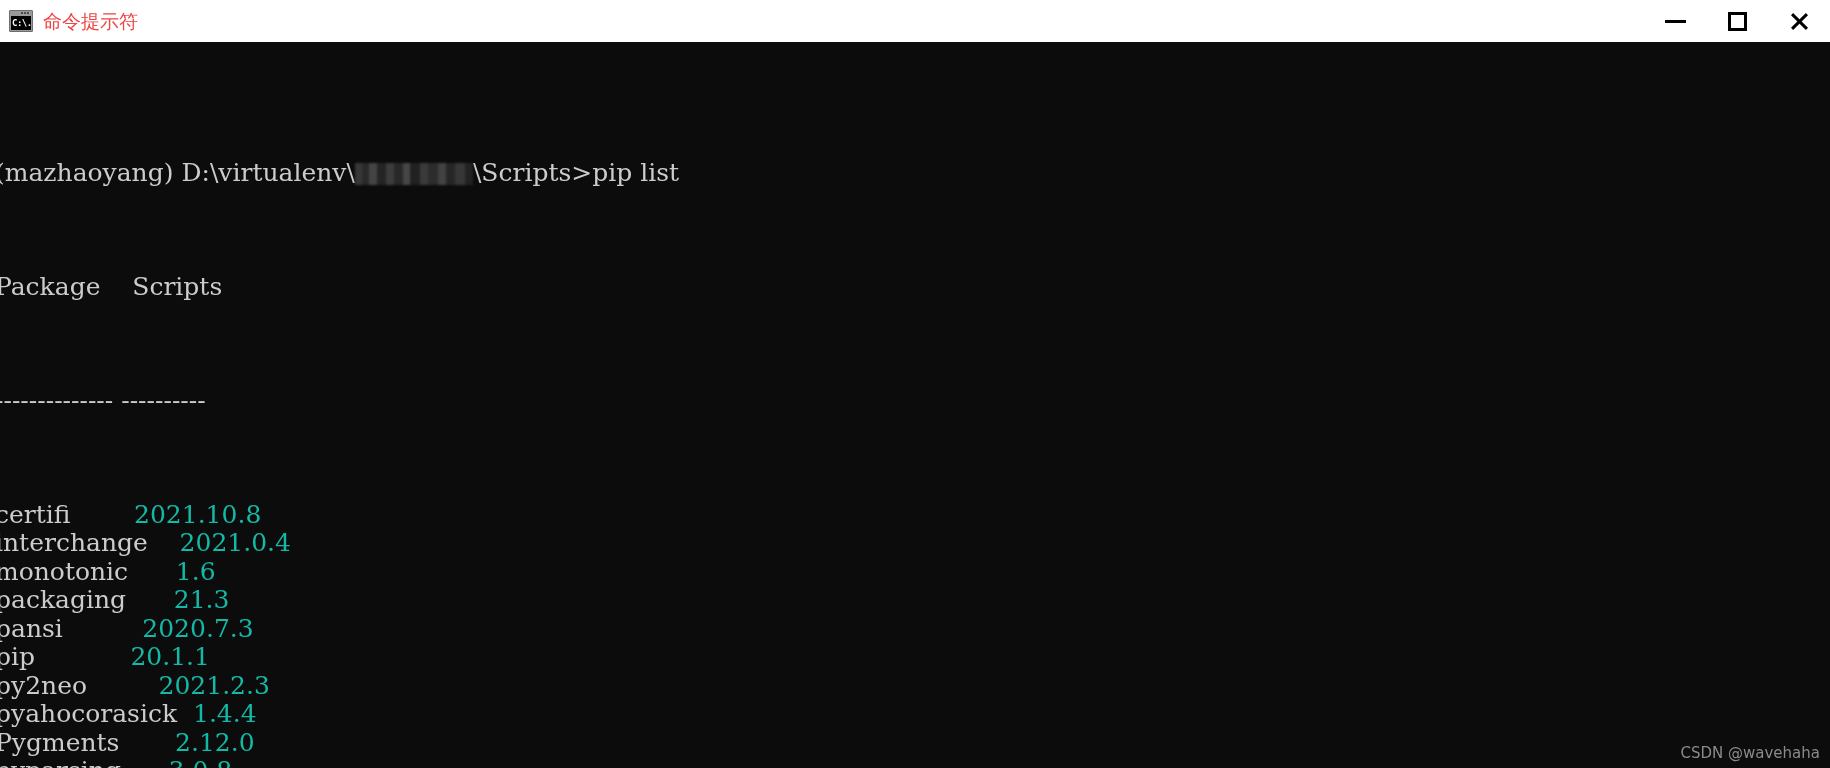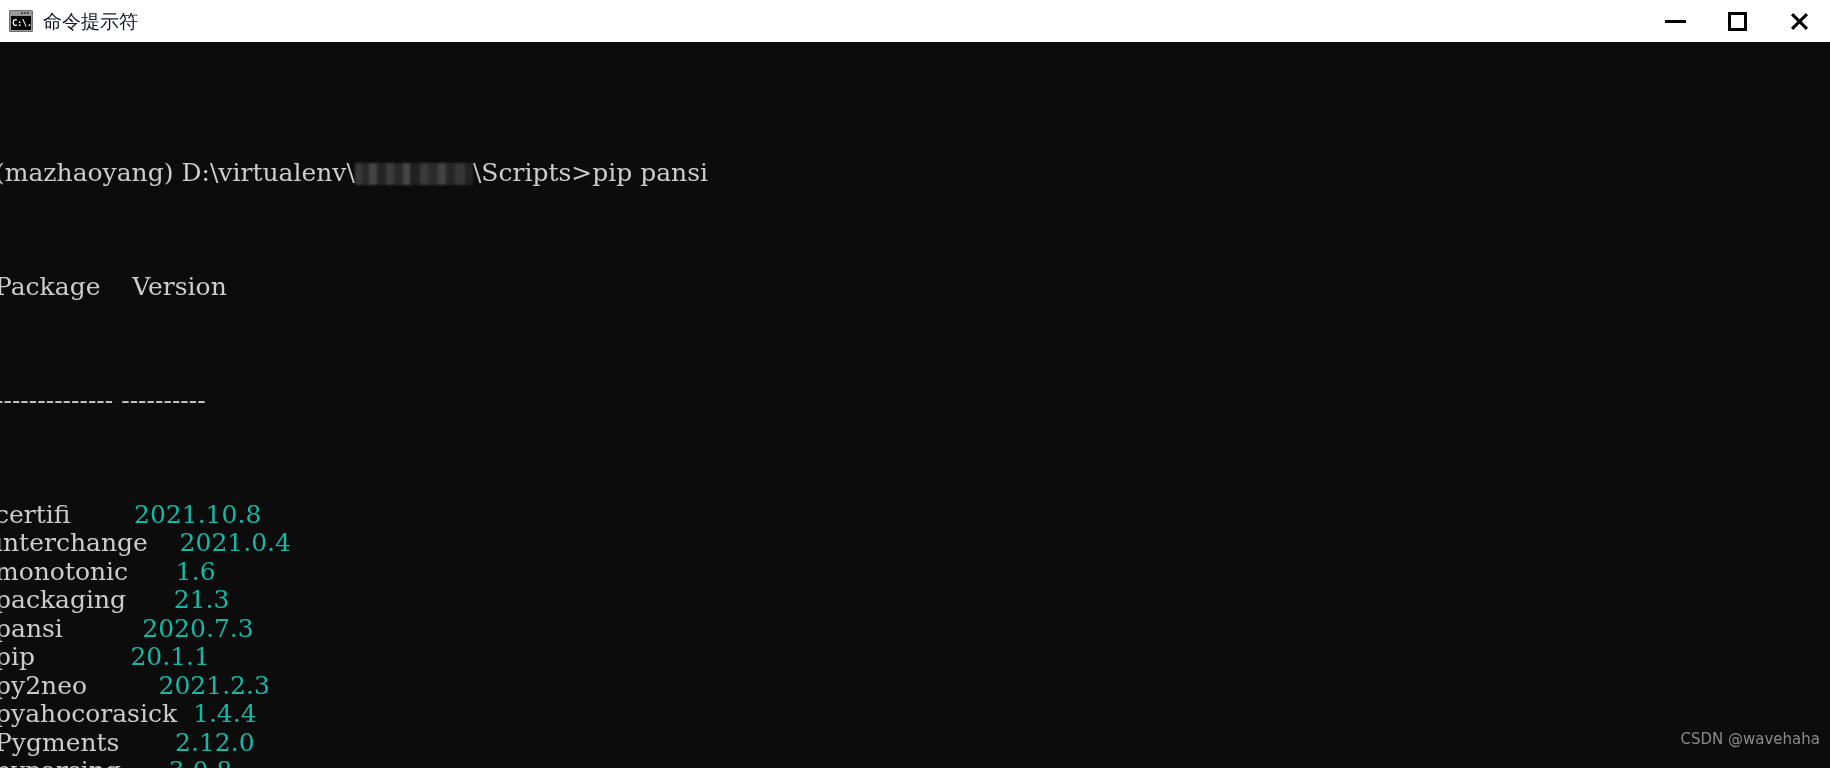--- a/index.html
+++ b/index.html
@@ -75,21 +75,21 @@
     letter-spacing: -0.5px;
     padding-left: 1px;
     box-sizing: border-box;
     white-space: nowrap;
     overflow: hidden;
   }
 
   #title-text {
     font-family: "DejaVu Sans", "Liberation Sans", sans-serif;
     font-size: 19px;
-    color: #0f172a;
+    color: #ef4444;
     margin-left: 10px;
     white-space: nowrap;
     line-height: 42px;
   }
 
   .title-spacer { flex: 1 1 auto; }
 
   .win-controls {
     display: flex;
     align-items: stretch;
@@ -179,21 +179,21 @@
         #4a4a4a 41% 47%, #232323 47% 55%, #3d3d3d 55% 62%,
         #2e2e2e 62% 70%, #454545 70% 77%, #282828 77% 85%,
         #3a3a3a 85% 93%, #242424 93% 100%);
       filter: blur(1.2px);
       opacity: 0.95;
   }
 
   #watermark {
     position: absolute;
     right: 10px;
-    bottom: 20px;
+    bottom: 6px;
     font-family: "DejaVu Sans", "Liberation Sans", sans-serif;
     font-size: 15px;
     color: #8a8a8a;
     white-space: nowrap;
   }
 </style>
 </head>
 <body>
 
 <div id="window">
@@ -216,23 +216,23 @@
       </button>
       <button class="win-btn">
         <span class="glyph-close"></span>
       </button>
     </div>
   </div>
 
   <div id="console">
     <div id="console-text">
 
-      <div class="line"><span>(mazhaoyang) D:\virtualenv\</span><span class="redact"></span><span>\Scripts&gt;</span><span>pip pansi</span></div>
-
-      <div class="line"><span class="hdr-pkg">Package</span><span>    </span><span class="hdr-ver">Version</span></div>
+      <div class="line"><span>(mazhaoyang) D:\virtualenv\</span><span class="redact"></span><span>\Scripts&gt;</span><span>pip list</span></div>
+
+      <div class="line"><span class="hdr-pkg">Package</span><span>    </span><span class="hdr-ver">Scripts</span></div>
 
       <div class="line"><span>--------------</span><span> </span><span>----------</span></div>
 
       <div id="package-rows"><div class="line"><span class="pkg-name">certifi</span><span>        </span><span class="pkg-ver">2021.10.8</span></div><div class="line"><span class="pkg-name">interchange</span><span>    </span><span class="pkg-ver">2021.0.4</span></div><div class="line"><span class="pkg-name">monotonic</span><span>      </span><span class="pkg-ver">1.6</span></div><div class="line"><span class="pkg-name">packaging</span><span>      </span><span class="pkg-ver">21.3</span></div><div class="line"><span class="pkg-name">pansi</span><span>          </span><span class="pkg-ver">2020.7.3</span></div><div class="line"><span class="pkg-name">pip</span><span>            </span><span class="pkg-ver">20.1.1</span></div><div class="line"><span class="pkg-name">py2neo</span><span>         </span><span class="pkg-ver">2021.2.3</span></div><div class="line"><span class="pkg-name">pyahocorasick</span><span>  </span><span class="pkg-ver">1.4.4</span></div><div class="line"><span class="pkg-name">Pygments</span><span>       </span><span class="pkg-ver">2.12.0</span></div><div class="line"><span class="pkg-name">pyparsing</span><span>      </span><span class="pkg-ver">3.0.8</span></div></div>
 
       
       
 
     </div>
 

